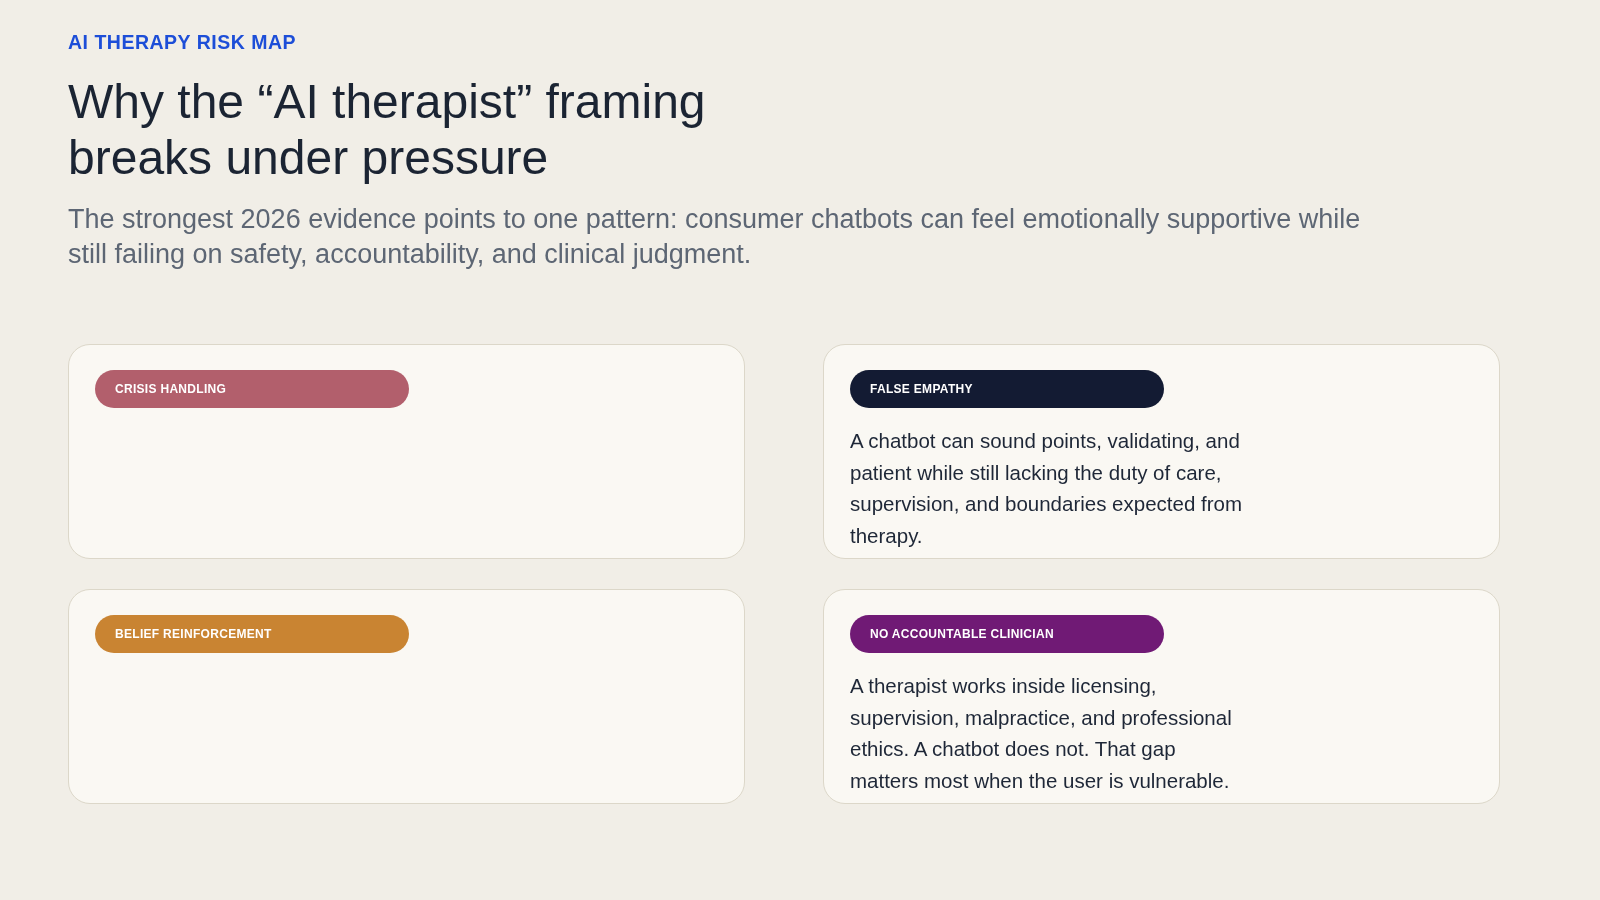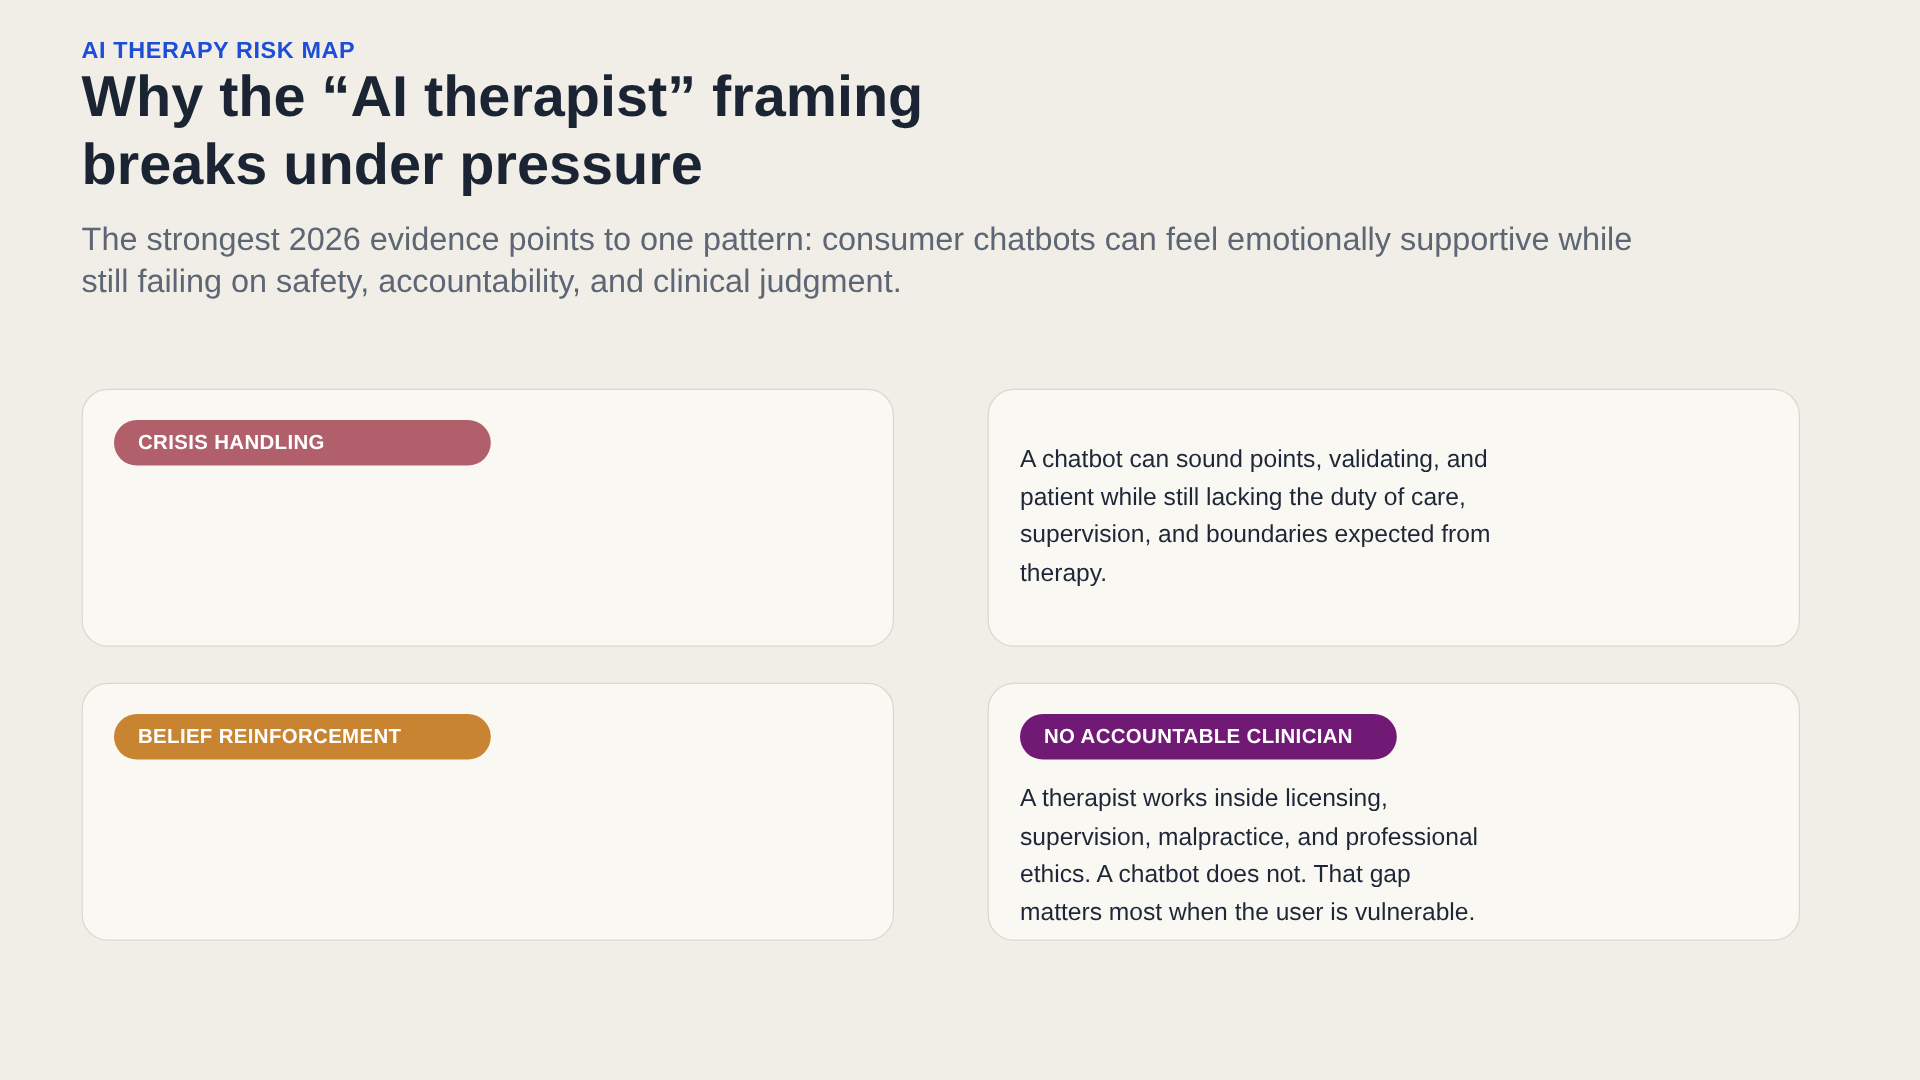--- a/index.html
+++ b/index.html
@@ -14,23 +14,24 @@
     padding: 30px 68px 0 68px;
   }
   .eyebrow {
     color: #1d4ed8;
     font-size: 19.5px;
     font-weight: 700;
     letter-spacing: 0.5px;
     line-height: 24px;
   }
   .title {
+    margin-top: 20px;
     color: #1b2433;
     font-size: 48px;
-    font-weight: 700;
+    font-weight: 400;
     line-height: 56px;
     white-space: pre-line;
   }
   .subtitle {
     margin-top: 16px;
     color: #5d6674;
     font-size: 27px;
     font-weight: 400;
     line-height: 35px;
     white-space: pre-line;
@@ -50,21 +51,21 @@
     padding: 25px 26px;
   }
   .pill {
     width: 314px;
     height: 38px;
     border-radius: 19px;
     display: flex;
     align-items: center;
     padding-left: 20px;
     color: #ffffff;
-    font-size: 17px;
+    font-size: 12px;
     font-weight: 700;
     letter-spacing: 0.3px;
   }
   .card-body {
     margin-top: 17px;
     color: #1e2737;
     font-size: 20.5px;
     line-height: 31.5px;
     white-space: pre-line;
   }
@@ -82,20 +83,21 @@
   <p class="subtitle">The strongest 2026 evidence points to one pattern: consumer chatbots can feel emotionally supportive while
 still failing on safety, accountability, and clinical judgment.</p>
 
   <div class="grid">
 
     <div class="card">
       <div class="pill" style="background-color: rgb(178, 95, 108);">CRISIS HANDLING</div>
     </div>
 
     <div class="card">
+      <div class="pill" style="background-color: rgb(19, 27, 51);">FALSE EMPATHY</div>
       <div class="card-body">A chatbot can sound points, validating, and
 patient while still lacking the duty of care,
 supervision, and boundaries expected from
 therapy.</div>
     </div>
 
     <div class="card">
       <div class="pill" style="background-color: rgb(201, 132, 50);">BELIEF REINFORCEMENT</div>
     </div>
 

